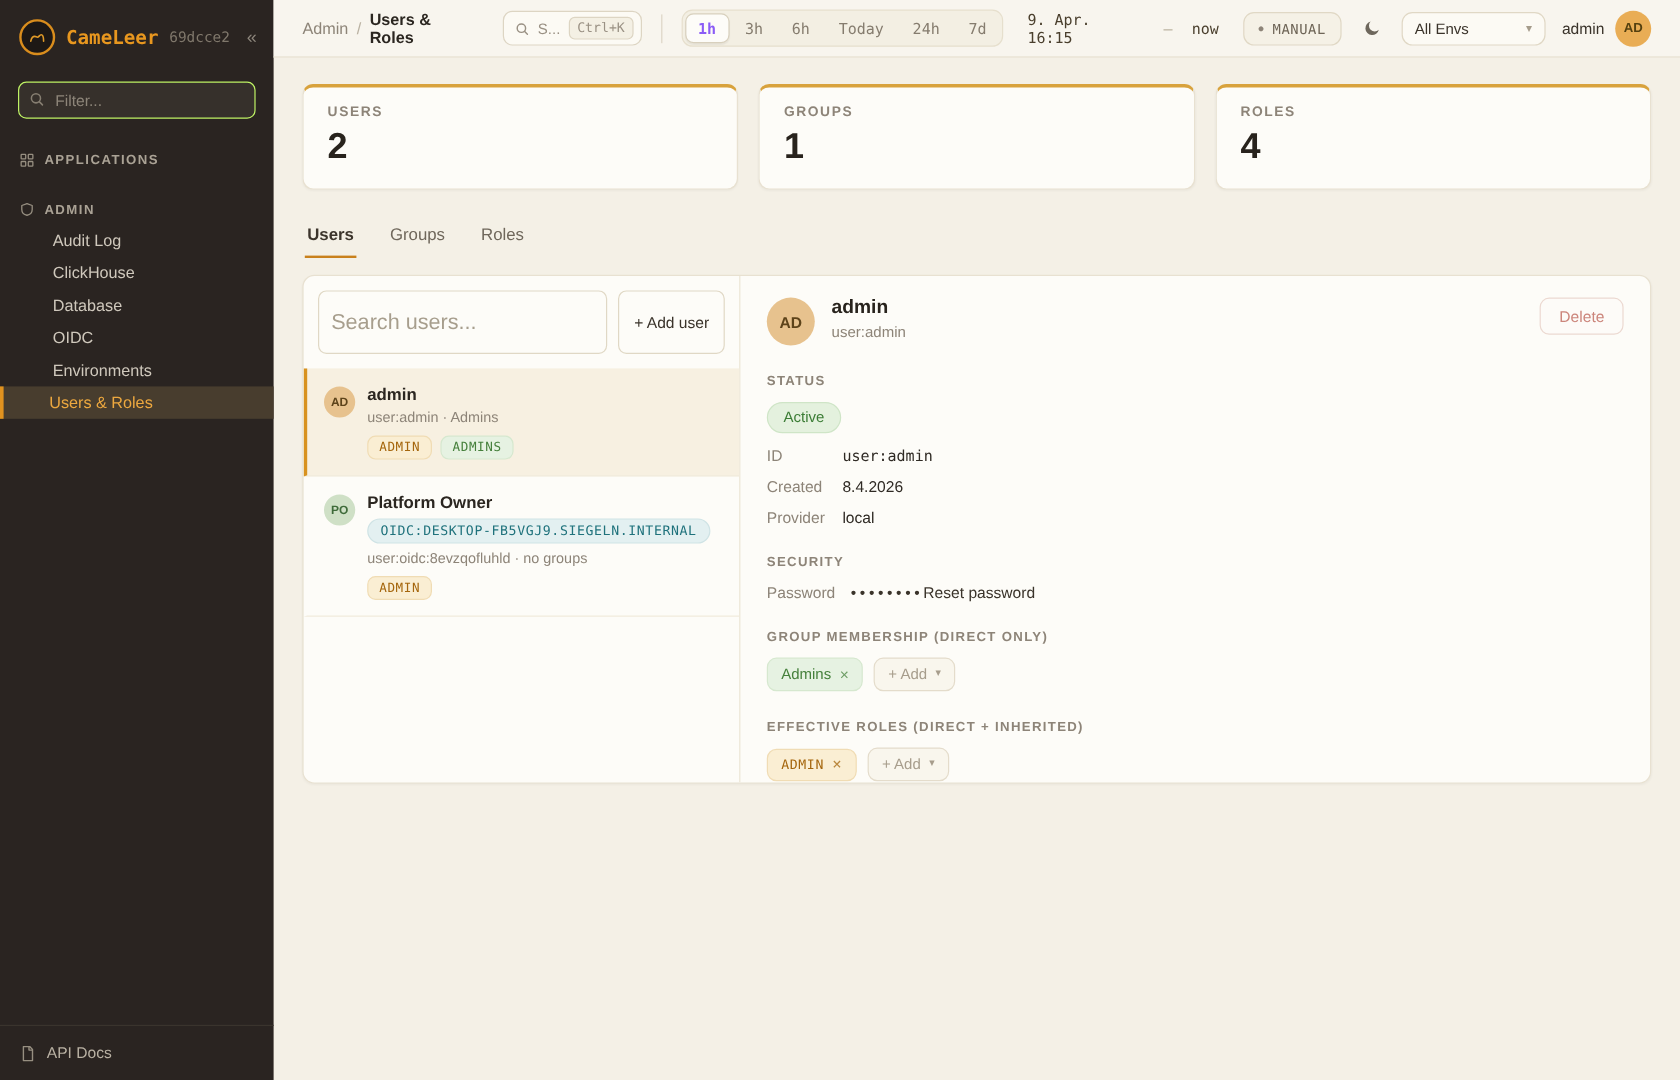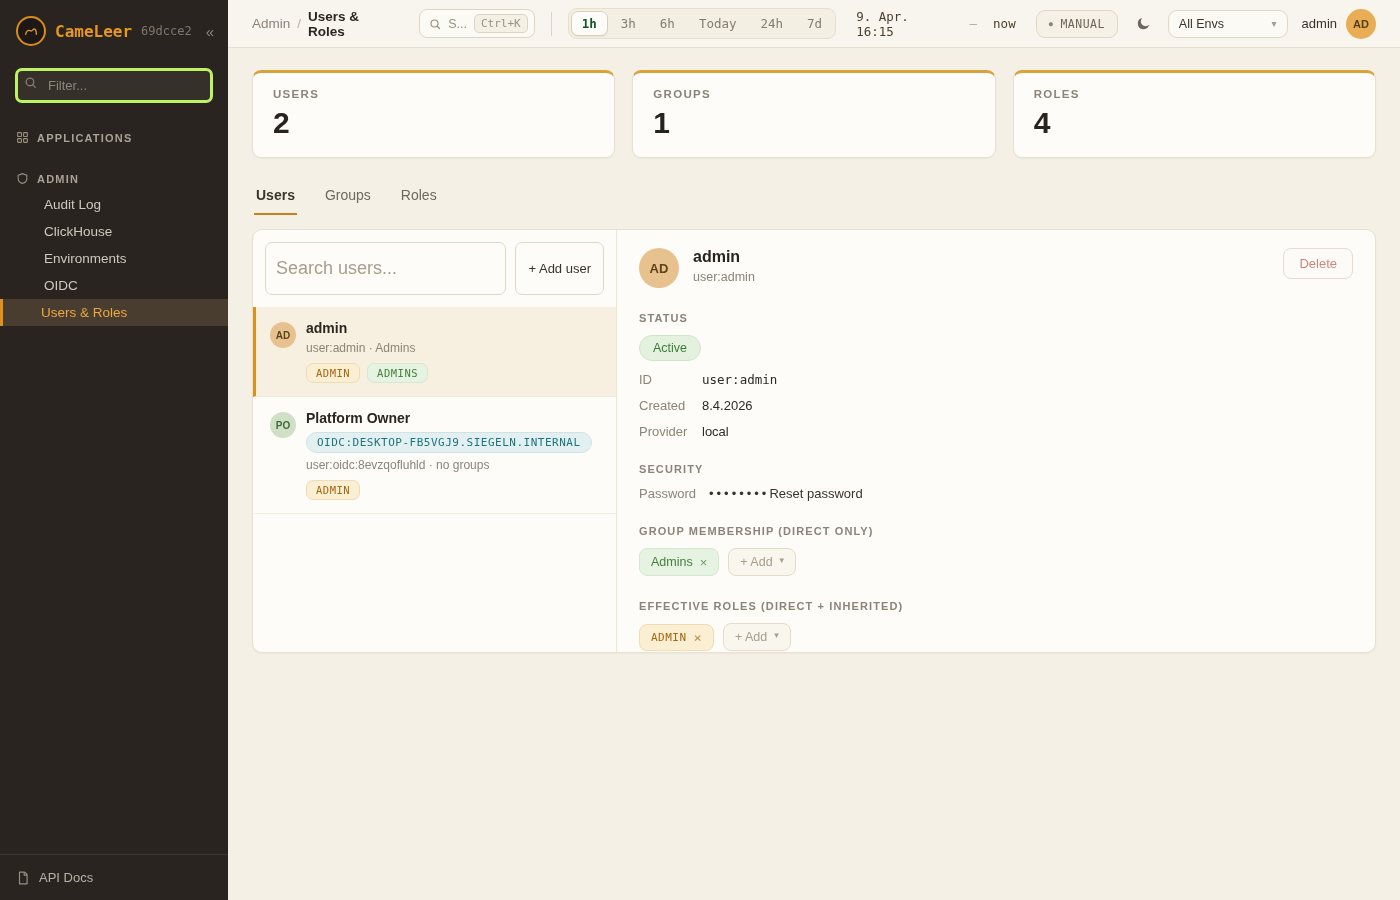--- a/index.html
+++ b/index.html
@@ -15,21 +15,21 @@
 
   
   .sidebar { width:228px; flex-shrink:0; background:#2a2421; color:#cfc8bc; display:flex; flex-direction:column; }
   .logo-row { display:flex; align-items:center; gap:9px; padding:16px 14px 14px 16px; }
   .logo-circle { width:30px; height:30px; border-radius:50%; background:#1d1815; border:2px solid #d98d1d; color:#e09a28; display:flex; align-items:center; justify-content:center; flex-shrink:0; }
   .logo-name { font-family:"DejaVu Sans Mono", monospace; font-weight:bold; font-size:16px; color:#e8971f; }
   .logo-build { font-family:"DejaVu Sans Mono", monospace; font-size:12px; color:#7f776b; }
   .collapse-btn { margin-left:auto; color:#8d867c; font-size:15px; cursor:pointer; background:none; border:none; }
   .filter-wrap { position:relative; margin:8px 15px 6px; }
   .filter-wrap svg { position:absolute; left:9px; top:8px; color:#867e71; }
-  .filter-input { width:100%; background:#36302b; border:3px solid #bef264; border-radius:7px; padding:7px 10px 7px 30px; color:#d6cfc4; font-size:13px; outline:none; }
+  .filter-input { width:100%; background:#36302b; border:1px solid #bef264; border-radius:7px; padding:7px 10px 7px 30px; color:#d6cfc4; font-size:13px; outline:none; }
   .filter-input::placeholder { color:#8d8579; }
   .side-section { margin-top:16px; }
   .side-section-label { display:flex; align-items:center; gap:8px; padding:6px 16px; font-size:11px; font-weight:bold; letter-spacing:1.2px; color:#aaa295; }
   .side-section-label svg { color:#978f81; }
   .side-item { display:block; padding:6px 16px 6px 41px; font-size:13.5px; color:#cfc8bc; border-left:3px solid transparent; cursor:pointer; }
   .side-item.active { background:#483d2e; border-left-color:#e0921f; color:#eda83f; padding-left:38px; }
   .side-footer { margin-top:auto; border-top:1px solid #3a342d; padding:15px 16px; display:flex; align-items:flex-end; gap:9px; font-size:13px; color:#b9b1a3; cursor:pointer; }
   .side-footer svg { color:#978f81; }
 
   
@@ -40,21 +40,21 @@
   .breadcrumb { display:flex; align-items:center; gap:7px; font-size:13.5px; }
   .crumb-parent { color:#8d8478; cursor:pointer; }
   .crumb-sep { color:#b9b1a1; }
   .crumb-current { color:#2b2620; font-weight:bold; }
   .hsearch { display:flex; align-items:center; gap:7px; border:1px solid #ddd5c3; background:#fcfaf4; border-radius:8px; padding:4px 6px 4px 9px; margin-left:10px; cursor:pointer; }
   .hsearch .ph { font-size:12.5px; color:#9a9184; }
   .hsearch kbd { font-family:"DejaVu Sans Mono", monospace; font-size:11px; color:#9a9184; border:1px solid #ddd5c3; background:#f4f0e4; border-radius:5px; padding:2px 6px; }
   .vdiv { width:1px; height:24px; background:#ddd5c5; margin:0 6px; }
   .time-group { display:flex; align-items:center; gap:2px; border:1px solid #e6dfcd; background:#f3efe3; border-radius:9px; padding:2px; }
   .time-btn { border:1px solid transparent; background:none; padding:4px 10px; font-size:12.5px; color:#857c6e; border-radius:7px; cursor:pointer; font-family:"DejaVu Sans Mono", monospace; }
-  .time-btn.active { background:#fdfcf8; border-color:#d8d0bd; color:#14532d; font-weight:bold; box-shadow:0 1px 1px rgba(0,0,0,0.05); }
+  .time-btn.active { background:#fdfcf8; border-color:#d8d0bd; color:#8b5cf6; font-weight:bold; box-shadow:0 1px 1px rgba(0,0,0,0.05); }
   .time-display { display:flex; align-items:center; gap:16px; margin:0 10px; font-family:"DejaVu Sans Mono", monospace; font-size:12.5px; color:#4a3f2d; }
   .time-display .sep { color:#b3aa96; }
   .manual-btn { display:flex; align-items:center; gap:7px; border:1px solid #e0d8c5; background:#f5f1e6; border-radius:9px; padding:6px 12px; font-family:"DejaVu Sans Mono", monospace; font-size:11.5px; letter-spacing:0.5px; color:#6e6557; cursor:pointer; }
   .manual-btn .dot { font-size:7px; color:#8d8478; }
   .icon-btn { width:30px; height:30px; border:none; background:none; border-radius:50%; display:flex; align-items:center; justify-content:center; color:#6e675c; cursor:pointer; }
   .env-select { display:flex; align-items:center; justify-content:space-between; width:120px; border:1px solid #e0d8c5; background:#fcfaf4; border-radius:9px; padding:6px 10px; font-size:12.5px; color:#3a332a; cursor:pointer; }
   .env-select .chev { color:#a59c8b; font-size:10px; }
   .user-chip { display:flex; align-items:center; gap:9px; margin-left:4px; }
   .user-chip .uname { font-size:13px; color:#3a332a; }
   .avatar { border-radius:50%; display:flex; align-items:center; justify-content:center; font-weight:bold; flex-shrink:0; }
@@ -153,22 +153,23 @@
 
     <div class="side-section">
       <div class="side-section-label">
         <svg width="13" height="13" viewBox="0 0 24 24" fill="none" stroke="currentColor" stroke-width="2" stroke-linejoin="round">
             <path d="M12 3l8 3v6c0 5-3.5 8-8 9-4.5-1-8-4-8-9V6z"></path>
           </svg>
         <span>ADMIN</span>
       </div>
       <div class="side-item">Audit Log</div>
       <div class="side-item">ClickHouse</div>
+      <div class="side-item">Database</div>
+      <div class="side-item">OIDC</div>
       <div class="side-item">Environments</div>
-      <div class="side-item">OIDC</div>
       <div class="side-item active">Users &amp; Roles</div>
     </div>
 
     <div class="side-footer">
       <svg width="14" height="14" viewBox="0 0 24 24" fill="none" stroke="currentColor" stroke-width="2" stroke-linejoin="round">
           <path d="M6 2h9l4 4v16H6z"></path>
           <path d="M14 2v5h5"></path>
         </svg>
       <span>API Docs</span>
     </div>

